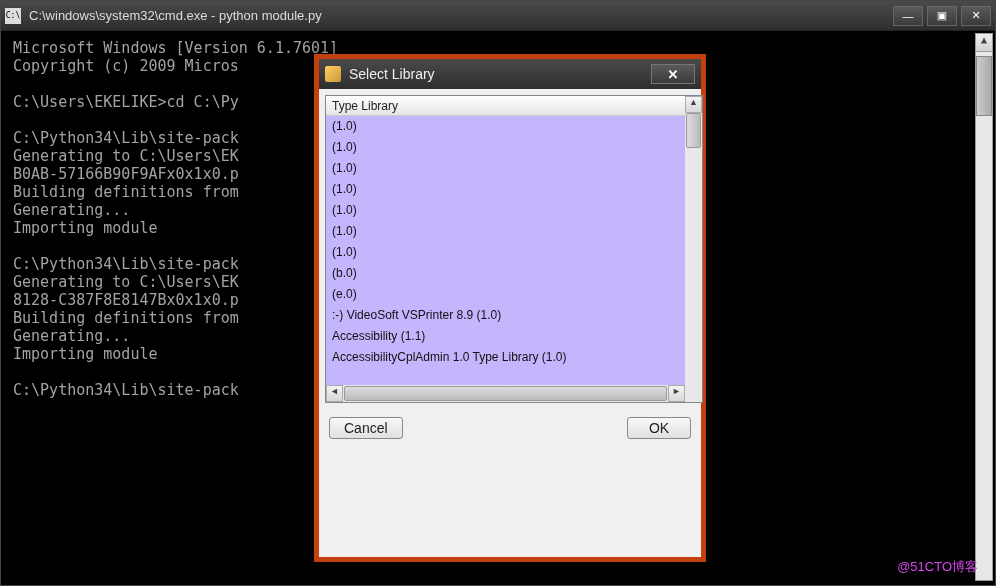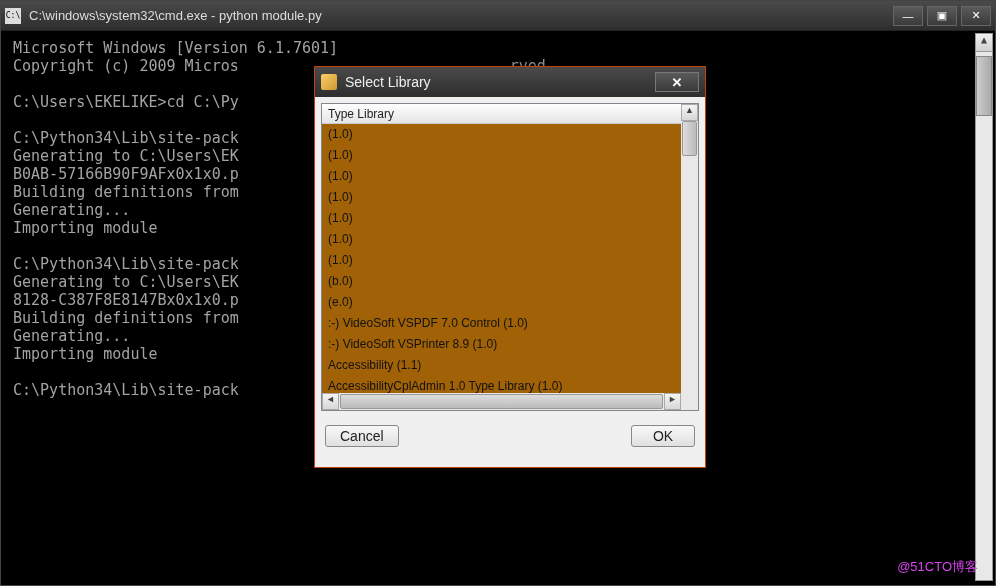--- a/index.html
+++ b/index.html
@@ -102,25 +102,25 @@
       border-bottom: 1px solid #999;
       font-size: 10px;
       text-align: center;
       color: #444;
     }
     
     
     .dialog {
       position: absolute;
       left: 314px;
-      top: 66px;
+      top: 54px;
       width: 392px;
-      height: 402px;
+      height: 508px;
       background: #f0f0f0;
-      border: 1px solid #c2410c;
+      border: 5px solid #c2410c;
       box-shadow: 4px 4px 18px rgba(0,0,0,0.6);
       font-family: "Segoe UI", Tahoma, sans-serif;
     }
     
     .dialog-titlebar {
       height: 30px;
       background: linear-gradient(to bottom, #4a4a4a, #2e2e2e);
       display: flex;
       align-items: center;
       padding: 0 6px;
@@ -153,21 +153,21 @@
       cursor: pointer;
     }
     
     .dialog-body {
       padding: 6px;
     }
     
     .listbox {
       width: 378px;
       height: 308px;
-      background: #a16207;
+      background: #c4b5fd;
       border: 1px solid #828790;
       position: relative;
       overflow: hidden;
     }
     
     .listbox-header {
       height: 20px;
       background: linear-gradient(to bottom, #fff, #e4e4e4);
       border-bottom: 1px solid #ccc;
       padding: 0 6px;
@@ -316,21 +316,20 @@
       <div class="listbox-items" id="lb-items">
           <div class="list-item"> (1.0)</div>
           <div class="list-item"> (1.0)</div>
           <div class="list-item"> (1.0)</div>
           <div class="list-item"> (1.0)</div>
           <div class="list-item"> (1.0)</div>
           <div class="list-item"> (1.0)</div>
           <div class="list-item"> (1.0)</div>
           <div class="list-item"> (b.0)</div>
           <div class="list-item"> (e.0)</div>
-          <div class="list-item">:-) VideoSoft VSPDF 7.0 Control (1.0)</div>
           <div class="list-item">:-) VideoSoft VSPrinter 8.9 (1.0)</div>
           <div class="list-item">Accessibility (1.1)</div>
           <div class="list-item">AccessibilityCplAdmin 1.0 Type Library (1.0)</div>
         </div>
       <div class="lb-vscroll">
         <div class="lb-sbbtn">▲</div>
         <div class="lb-vthumb"></div>
       </div>
       <div class="lb-hscroll">
         <div class="lb-hbtn">◄</div>

